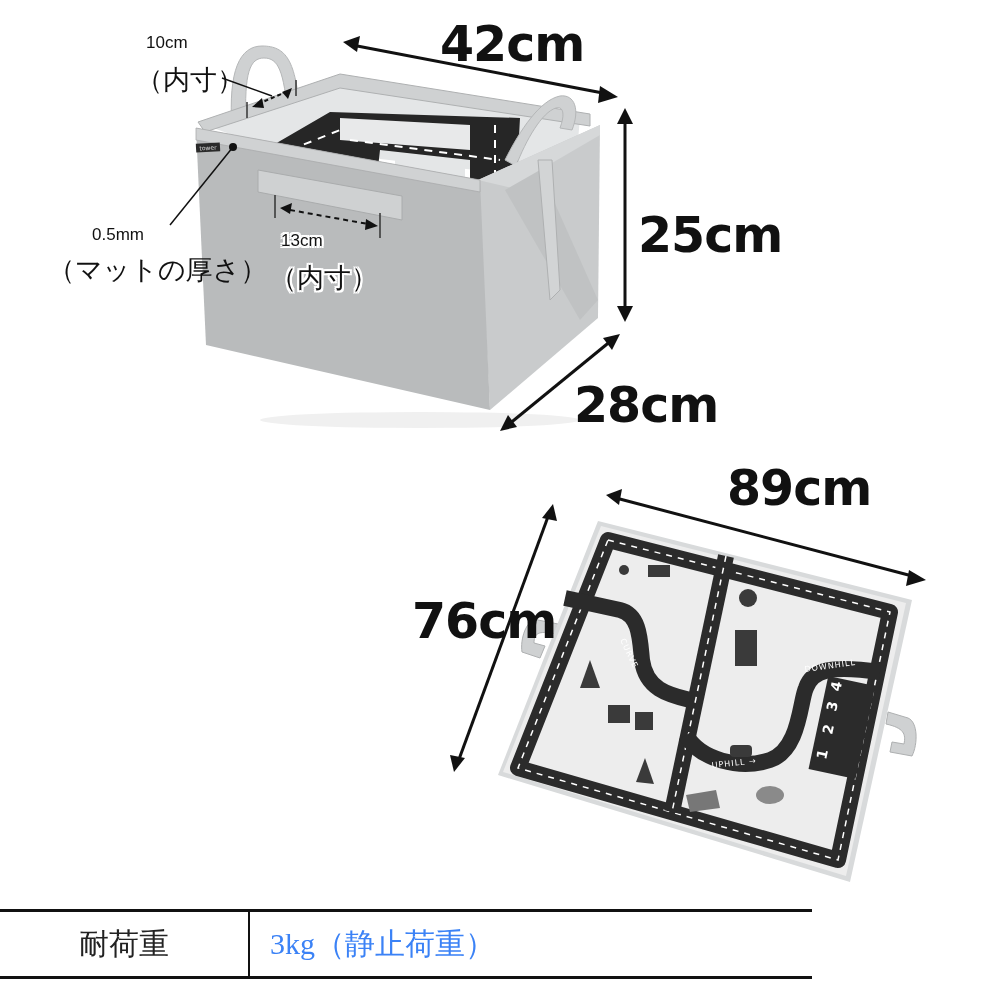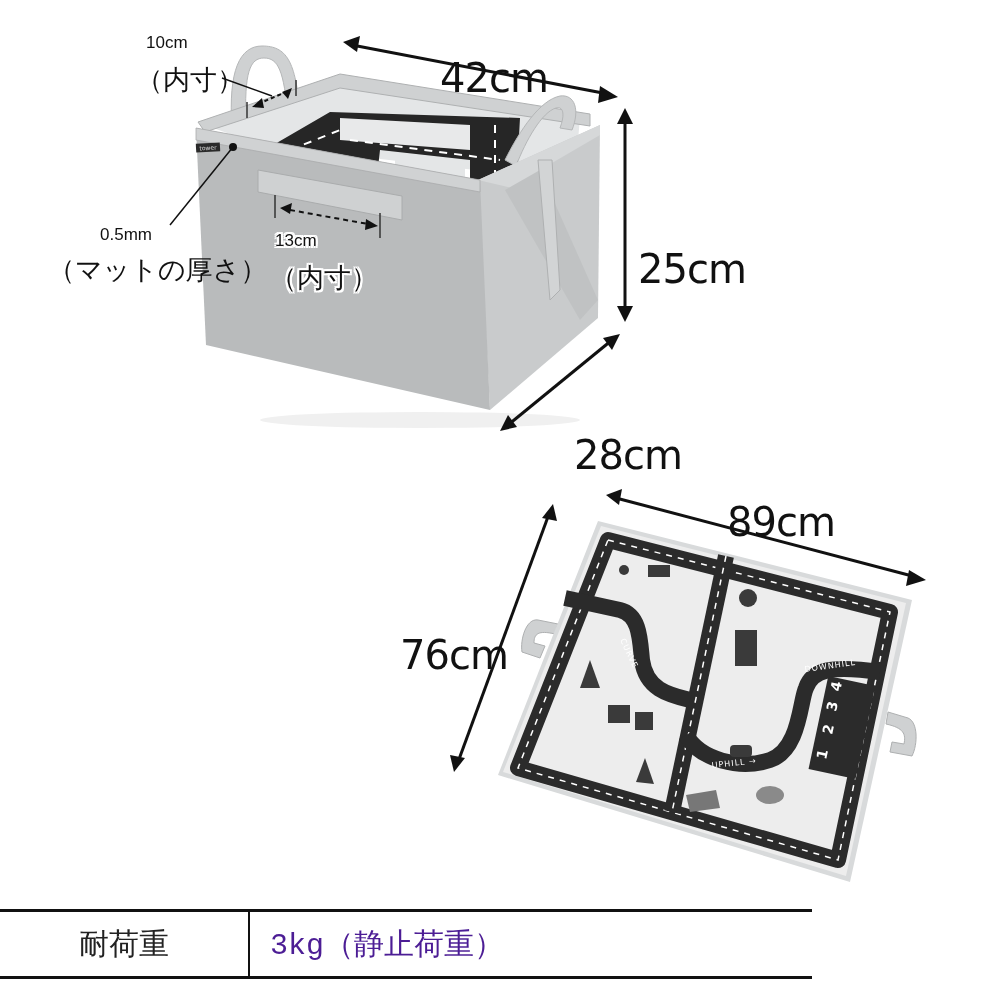--- a/index.html
+++ b/index.html
@@ -1,36 +1,36 @@
 <!DOCTYPE html>
 <html><head>
   <meta charset="utf-8">
   <style>
     html, body { margin:0; padding:0; background:#ffffff; }
     body { width:1000px; height:1000px; position:relative; overflow:hidden;
            font-family:"DejaVu Sans", "Liberation Sans", sans-serif; color:#111; }
     svg.layer { position:absolute; left:0; top:0; }
-    .dim { position:absolute; font-weight:normal; font-size:40px; letter-spacing:-1px; color:#111;
-           font-family:"DejaVu Sans", sans-serif; white-space:nowrap; line-height:1;margin-top:38px; }
+    .dim { position:absolute; font-weight:bold; font-size:49px; letter-spacing:-1px; color:#111;
+           font-family:"DejaVu Sans", sans-serif; white-space:nowrap; line-height:1; }
     .dim-sm { position:absolute; font-size:17px; color:#111; white-space:nowrap; line-height:1;
               font-family:Liberation Sans, sans-serif; }
     .dim-sub { position:absolute; font-size:27px; color:#111; white-space:nowrap; line-height:1;
                font-family:"DejaVu Sans", sans-serif; }
     .outlined { color:#111; text-shadow:
        -2px -2px 0 #fff, 2px -2px 0 #fff, -2px 2px 0 #fff, 2px 2px 0 #fff,
        0 -2px 0 #fff, 0 2px 0 #fff, -2px 0 0 #fff, 2px 0 0 #fff; }
     .spec-table { position:absolute; left:0; top:909px; width:812px; height:70px;
                   border-top:3px solid #111; border-bottom:3px solid #111; box-sizing:border-box; }
     .spec-label { position:absolute; left:0; top:0; width:250px; height:100%;
                   border-right:2px solid #111; box-sizing:border-box;
                   display:flex; align-items:center; justify-content:center;
                   font-size:30px; color:#222; font-family:"DejaVu Sans", sans-serif; }
     .spec-value { position:absolute; left:270px; top:0; height:100%;
                   display:flex; align-items:center;
-                  font-size:30px; color:#4c1d95; font-family:Liberation Mono, monospace; }
+                  font-size:30px; color:#3b82f6; font-family:Liberation Serif, serif; }
     .brand-tag { position:absolute; left:196px; top:143px; width:24px; height:9px; background:#2a2a2a;
                  color:#ddd; font-size:6px; line-height:9px; text-align:center;
                  transform:rotate(-3deg); font-family:"DejaVu Sans", sans-serif; }
     .mat-label { font-family:"DejaVu Sans", sans-serif; font-size:8px; fill:#fff; letter-spacing:1px; }
     .mat-num { font-family:"DejaVu Sans", sans-serif; font-size:14px; font-weight:bold; fill:#fff; }
   </style>
 </head>
 <body>
 
 <svg class="layer" width="1000" height="1000" viewBox="0 0 1000 1000">
@@ -153,30 +153,30 @@
     <line x1="549" y1="514" x2="458" y2="762"></line>
     <polygon points="553,504 542,518 557,521" stroke="none"></polygon>
     <polygon points="454,772 465,758 450,755" stroke="none"></polygon>
   </g>
 </svg>
 
 <div class="brand-tag">tower</div>
 
 <div class="dim" style="left:440px; top:20px;">42cm</div>
 <div class="dim" style="left:638px; top:211px;">25cm</div>
-<div class="dim" style="left:574px; top:397px;">28cm</div>
+<div class="dim" style="left:574px; top:381px;">28cm</div>
 
 <div class="dim-sm" style="left:146px; top:34px;">10cm</div>
 <div class="dim-sub" style="left:136px; top:66px;">（内寸）</div>
 
-<div class="dim-sm" style="left:92px; top:226px;margin-left:8px;">0.5mm</div>
+<div class="dim-sm" style="left:92px; top:226px;">0.5mm</div>
 <div class="dim-sub" style="left:48px; top:256px;">（マットの厚さ）</div>
 
-<div class="dim-sm outlined" style="left:275px; top:232px;text-align:right;">13cm</div>
+<div class="dim-sm outlined" style="left:281px; top:232px;text-align:right;">13cm</div>
 <div class="dim-sub outlined" style="left:270px; top:264px;">（内寸）</div>
 
 <div class="dim" style="left:727px; top:464px;">89cm</div>
-<div class="dim" style="left:400px; top:597px;">76cm</div>
+<div class="dim" style="left:412px; top:597px;">76cm</div>
 
 <div class="spec-table">
   <div class="spec-label">耐荷重</div>
   <div class="spec-value">3kg（静止荷重）</div>
 </div>
 
 </body></html>

